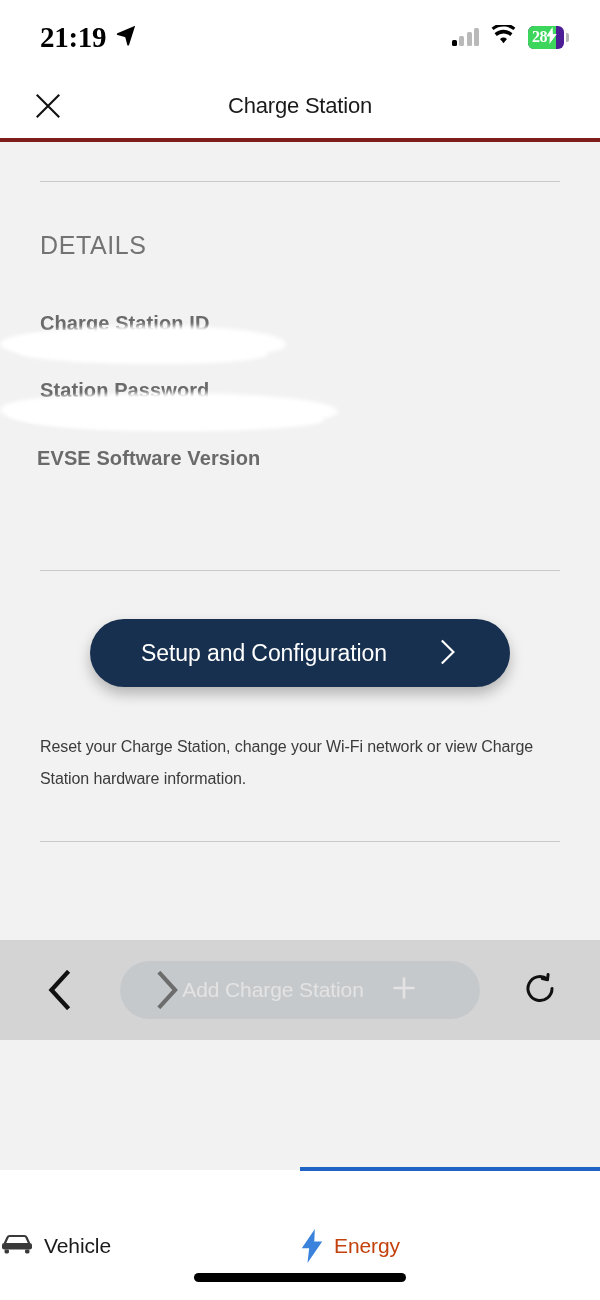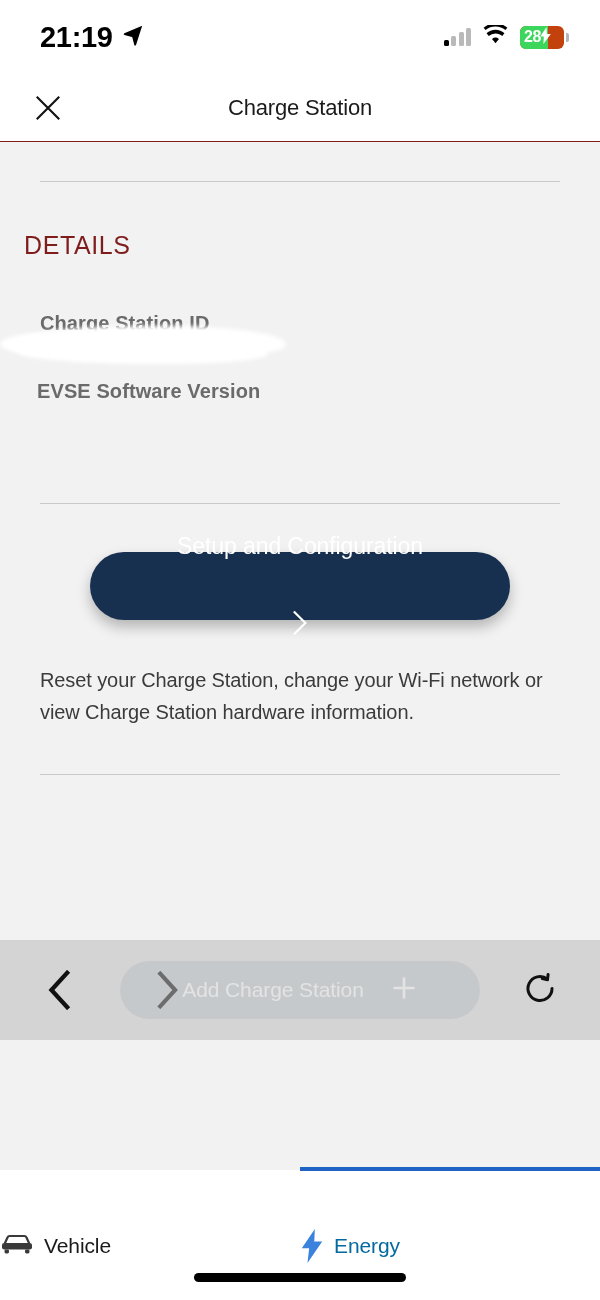--- a/index.html
+++ b/index.html
@@ -23,20 +23,21 @@
 
   
   .status-bar {
     height: 74px;
     flex: 0 0 74px;
     background: #ffffff;
     display: flex;
     align-items: center;
     justify-content: space-between;
     padding: 0 36px 0 40px;
+    font-family: Liberation Serif, serif;
   }
   .status-left {
     display: flex;
     align-items: center;
     gap: 9px;
   }
   .status-time {
     font-size: 29px;
     font-weight: 700;
     color: #000000;
@@ -60,24 +61,24 @@
     border-radius: 1.5px;
     background: #000000;
   }
   .signal-bars i.b1 { height: 6px; }
   .signal-bars i.b2 { height: 10px; background: #b9b9b9; }
   .signal-bars i.b3 { height: 14px; background: #b9b9b9; }
   .signal-bars i.b4 { height: 18px; background: #b9b9b9; }
 
   .battery {
     position: relative;
-    width: 44px;
+    width: 36px;
     height: 23px;
     border-radius: 6px;
-    background: #c2410c;
+    background: #4c1d95;
     display: flex;
     align-items: center;
     overflow: visible;
   }
   .battery::after {
     content: "";
     position: absolute;
     right: -5px;
     top: 7px;
     width: 3px;
@@ -108,21 +109,21 @@
   }
 
   
   .nav-header {
     flex: 0 0 68px;
     height: 68px;
     background: #ffffff;
     display: flex;
     align-items: center;
     position: relative;
-    border-bottom: 1px solid #7f1d1d;
+    border-bottom: 4px solid #7f1d1d;
   }
   .close-btn {
     position: absolute;
     left: 28px;
     width: 40px;
     height: 40px;
     display: flex;
     align-items: center;
     justify-content: center;
     cursor: pointer;
@@ -145,23 +146,23 @@
 
   .divider {
     height: 1px;
     background: #c9c9c9;
     margin: 0 40px;
   }
   .divider.top { margin-top: 39px; }
 
   .section-title {
     font-size: 25px;
-    color: #7f1d1d;
+    color: #737373;
     letter-spacing: 0.6px;
-    padding: 49px 0 0 24px;
+    padding: 49px 0 0 40px;
     font-weight: 400;
   }
 
   .field { padding: 0 40px; position: relative; }
   .field-label {
     font-size: 20px;
     color: #6a6a6a;
     letter-spacing: 0.1px;
     font-weight: bold;
   }
@@ -200,31 +201,30 @@
     height: 68px;
     border-radius: 34px;
     background: #17304f;
     display: flex;
     align-items: center;
     justify-content: center;
     gap: 50px;
     box-shadow: 0 7px 14px rgba(0,0,0,0.26);
     cursor: pointer;
     border: none;
-    flex-direction: column;
   }
   .cta-label {
     font-size: 23px;
     color: #ffffff;
     letter-spacing: -0.1px;
   }
 
   .help-text {
     padding: 44px 40px 0 40px;
-    font-size: 20px;
+    font-size: 16px;
     line-height: 32px;
     color: #3b3b3b;
     letter-spacing: -0.1px;
   }
 
   .divider.post-help { margin-top: 46px; }
 
   
   .overlay-bar {
     position: absolute;
@@ -308,21 +308,21 @@
     height: 34px;
     display: flex;
     align-items: center;
     justify-content: center;
   }
   .tab-label {
     font-size: 21px;
     color: #1a1a1a;
     letter-spacing: -0.1px;
   }
-  .tab.active .tab-label { color: #0369a1; }
+  .tab.active .tab-label { color: #c2410c; }
 
   .home-indicator {
     position: absolute;
     left: 50%;
     transform: translateX(-50%);
     bottom: 18px;
     width: 212px;
     height: 9px;
     border-radius: 5px;
     background: #000000;
@@ -385,20 +385,27 @@
     <div class="section-title">DETAILS</div>
 
     <div class="field id">
       <div class="field-label">Charge Station ID</div>
       <div class="field-value"></div>
       <span class="redact r1a"></span>
       <span class="redact r1b"></span>
       <span class="redact r1c"></span>
     </div>
 
+    <div class="field pw">
+      <div class="field-label">Station Password</div>
+      <div class="field-value"></div>
+      <span class="redact r2a"></span>
+      <span class="redact r2b"></span>
+      <span class="redact r2c"></span>
+    </div>
 
     <div class="field ver">
       <div class="field-label">EVSE Software Version</div>
     </div>
 
     <div class="divider pre-button"></div>
 
     <div class="cta-wrap">
       <button class="cta-button">
         <span class="cta-label">Setup and Configuration</span>

